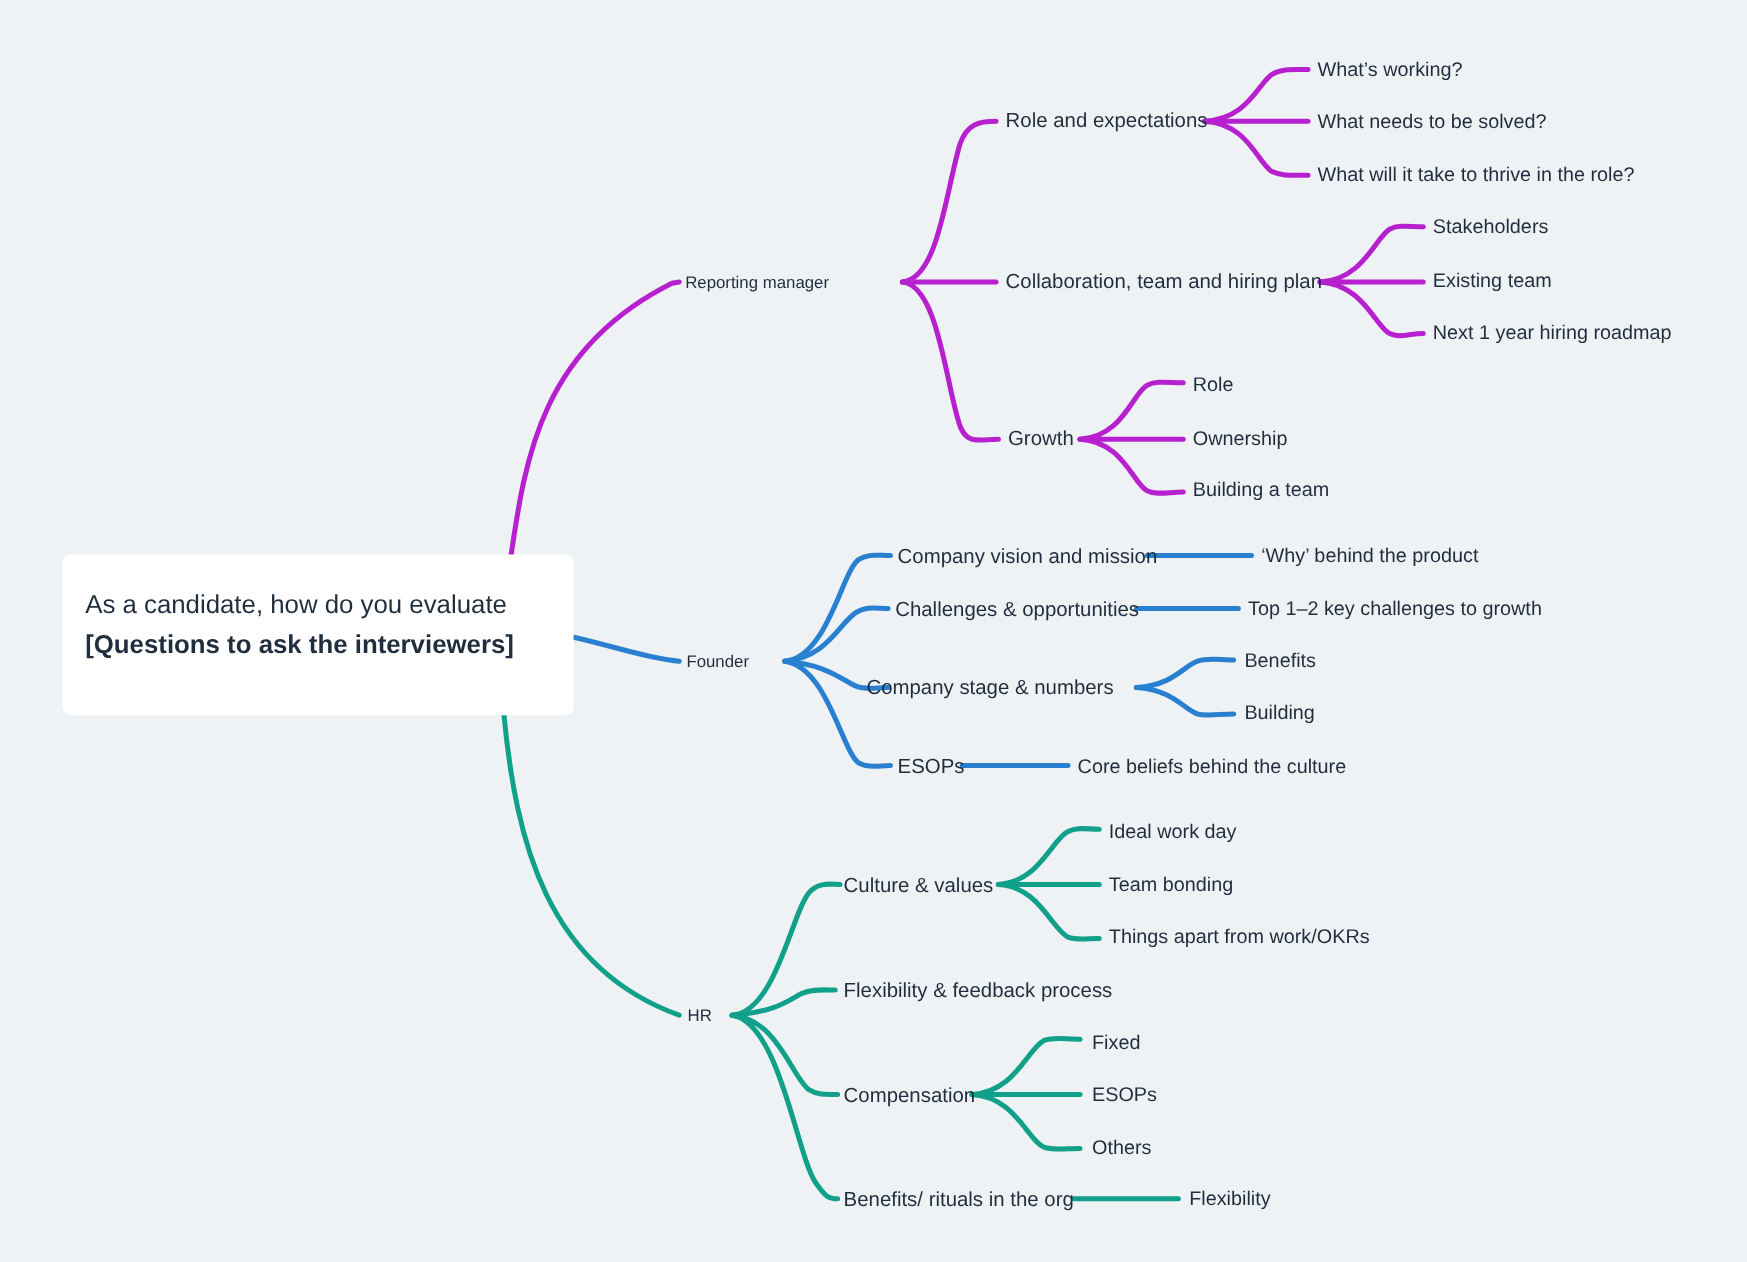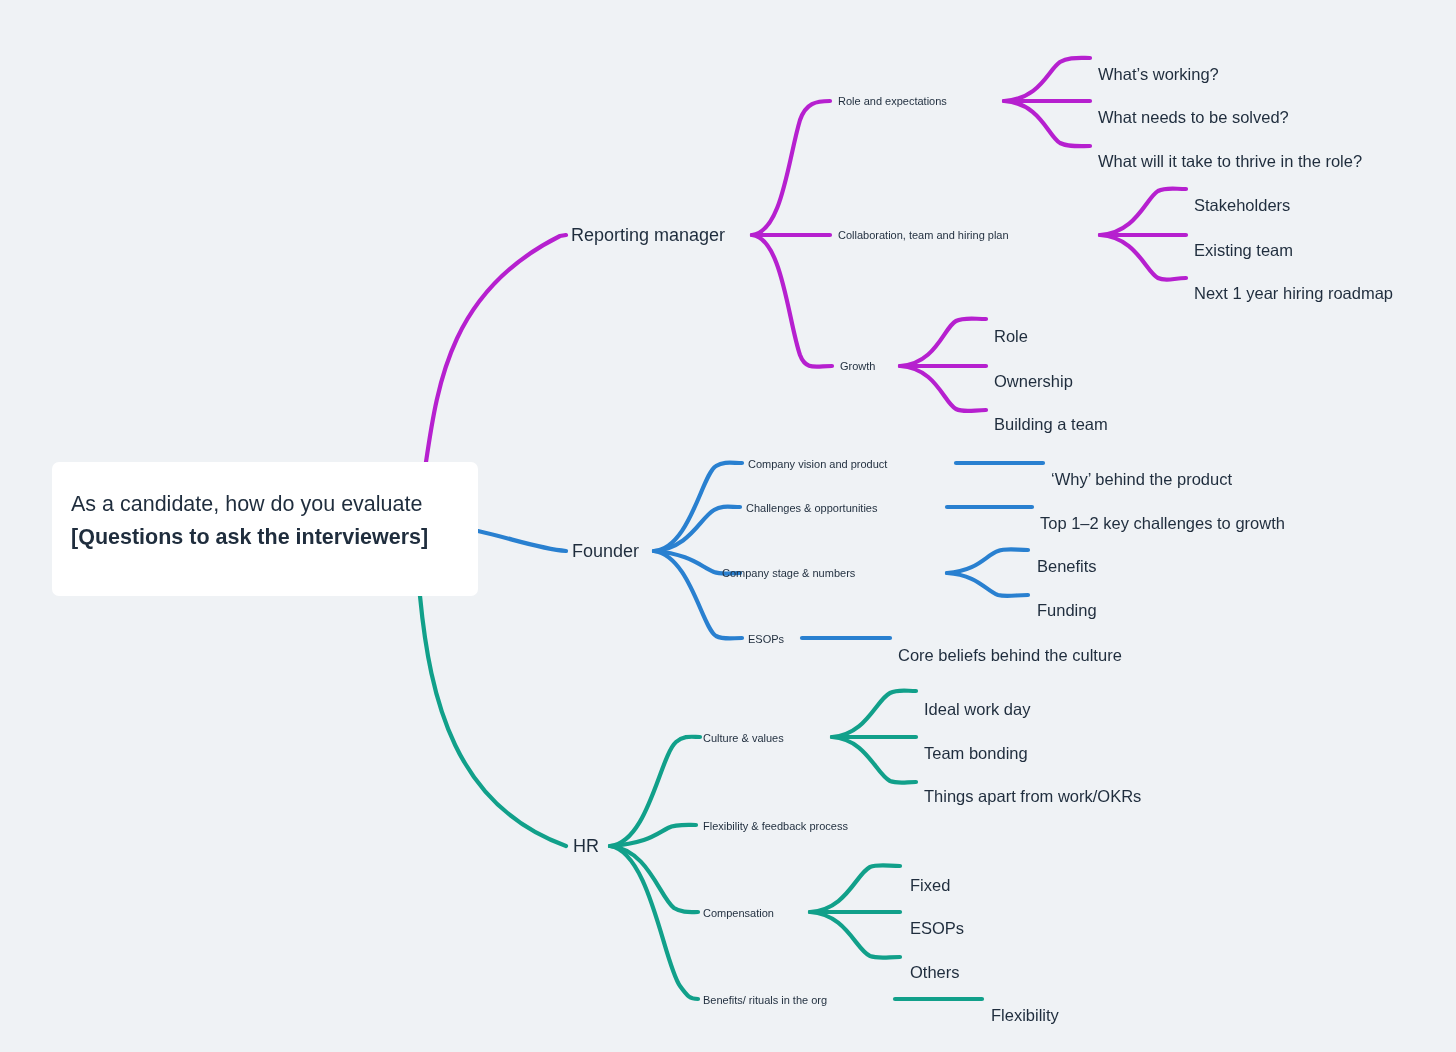--- a/index.html
+++ b/index.html
@@ -25,23 +25,23 @@
     height: 1052px;
     pointer-events: none;
   }
   .node-label {
     position: absolute;
     color: #1f2d3d;
     white-space: nowrap;
     line-height: 1.15;
     transform: translateY(-50%);
   }
-  .lvl1 { font-size: 18px; }
-  .lvl2 { font-size: 11px; }
-  .lvl3 { font-size: 16.5px; margin-top: 15px; }
+  .lvl1 { font-size: 14px; }
+  .lvl2 { font-size: 17px; }
+  .lvl3 { font-size: 16.5px; }
 
   #root-card {
     position: absolute;
     left: 52px;
     top: 462px;
     width: 426px;
     height: 134px;
     background: #ffffff;
     border-radius: 7px;
     box-sizing: border-box;
@@ -131,29 +131,29 @@
   <div class="node-label lvl3" style="left:1098px; top:146px;">What will it take to thrive in the role?</div>
 
   <div class="node-label lvl3" style="left:1194px; top:190px;">Stakeholders</div>
   <div class="node-label lvl3" style="left:1194px; top:235px;">Existing team</div>
   <div class="node-label lvl3" style="left:1194px; top:278px;">Next 1 year hiring roadmap</div>
 
   <div class="node-label lvl3" style="left:994px; top:321px;">Role</div>
   <div class="node-label lvl3" style="left:994px; top:366px;">Ownership</div>
   <div class="node-label lvl3" style="left:994px; top:409px;">Building a team</div>
 
-  <div class="node-label lvl2" style="left:748px; top:464px;">Company vision and product</div>
+  <div class="node-label lvl2" style="left:748px; top:464px;">Company vision and mission</div>
   <div class="node-label lvl2" style="left:746px; top:508px;">Challenges &amp; opportunities</div>
   <div class="node-label lvl2" style="left:722px; top:573px;">Company stage &amp; numbers</div>
   <div class="node-label lvl2" style="left:748px; top:639px;">ESOPs</div>
 
   <div class="node-label lvl3" style="left:1051px; top:464px;">‘Why’ behind the product</div>
   <div class="node-label lvl3" style="left:1040px; top:508px;">Top 1–2 key challenges to growth</div>
   <div class="node-label lvl3" style="left:1037px; top:551px;">Benefits</div>
-  <div class="node-label lvl3" style="left:1037px; top:595px;">Funding</div>
+  <div class="node-label lvl3" style="left:1037px; top:595px;">Building</div>
   <div class="node-label lvl3" style="left:898px; top:640px;">Core beliefs behind the culture</div>
 
   <div class="node-label lvl2" style="left:703px; top:738px;">Culture &amp; values</div>
   <div class="node-label lvl2" style="left:703px; top:826px;">Flexibility &amp; feedback process</div>
   <div class="node-label lvl2" style="left:703px; top:913px;">Compensation</div>
   <div class="node-label lvl2" style="left:703px; top:1000px;">Benefits/ rituals in the org</div>
 
   <div class="node-label lvl3" style="left:924px; top:694px;">Ideal work day</div>
   <div class="node-label lvl3" style="left:924px; top:738px;">Team bonding</div>
   <div class="node-label lvl3" style="left:924px; top:781px;">Things apart from work/OKRs</div>

